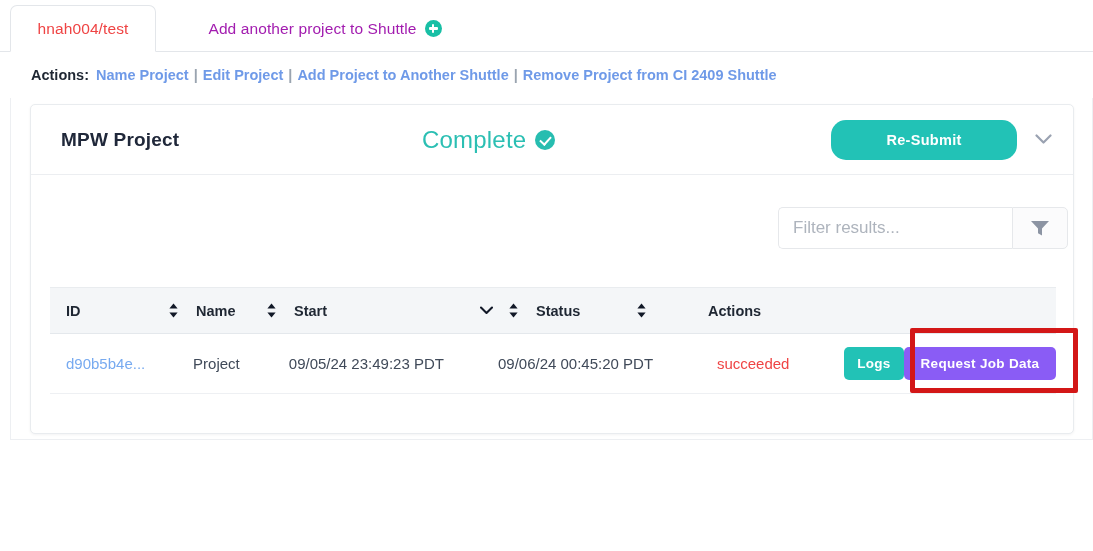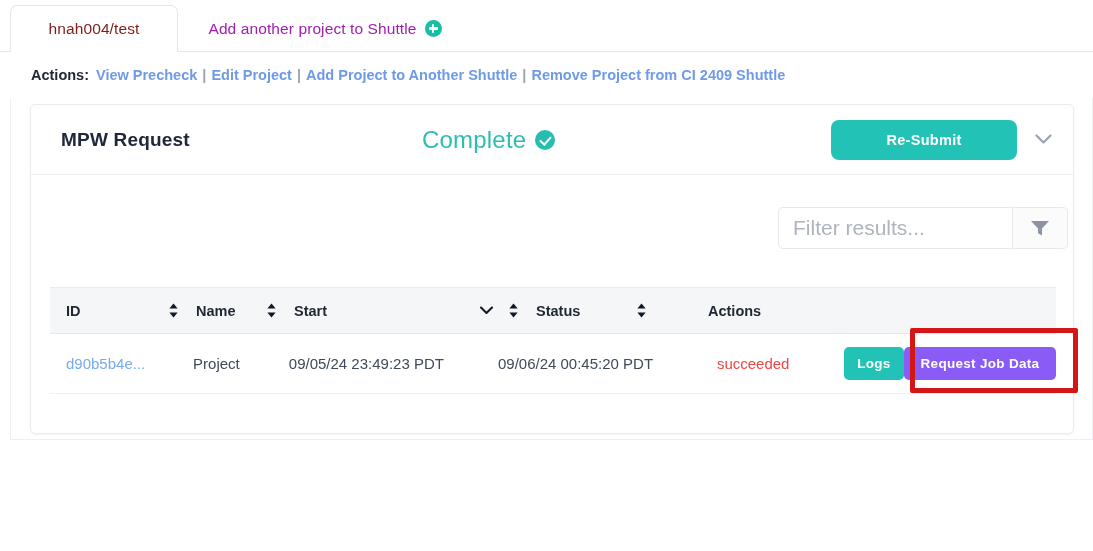--- a/index.html
+++ b/index.html
@@ -31,26 +31,26 @@
     height: 47px;
     display: flex;
     align-items: center;
     justify-content: center;
     font-size: 15.5px;
     letter-spacing: .1px;
     cursor: pointer;
   }
   .tab-active {
     left: 10px;
-    width: 168px;
+    width: 146px;
     background: #ffffff;
     border: 1px solid #e3e6ea;
     border-bottom: 1px solid #ffffff;
     border-radius: 7px 7px 0 0;
-    color: #7f1d1d;
+    color: #ef4444;
     z-index: 3;
   }
   .tab-add {
     left: 180px;
     width: 290px;
     color: #a21caf;
     gap: 8px;
     z-index: 2;
   }
   .plus-circle {
@@ -157,21 +157,21 @@
     border: solid #ffffff;
     border-width: 0 2.2px 2.2px 0;
     transform: rotate(42deg);
   }
   .resubmit-btn {
     position: absolute;
     right: 56px;
     width: 186px; height: 40px;
     background: #22c2b6;
     border: none;
-    border-radius: 8px;
+    border-radius: 15px;
     color: #ffffff;
     font-family: "Liberation Sans", sans-serif;
     font-size: 14.5px;
     font-weight: bold;
     letter-spacing: .3px;
     cursor: pointer;
   }
   .chev-collapse {
     position: absolute;
     right: 17px;
@@ -193,21 +193,21 @@
     height: 42px;
   }
   .filter-input {
     width: 234px; height: 42px;
     border: 1px solid #e6e8eb;
     border-right: none;
     border-radius: 5px 0 0 5px;
     background: #ffffff;
     padding: 0 14px;
     font-family: "Liberation Sans", sans-serif;
-    font-size: 21px;
+    font-size: 17px;
     color: #596273;
     outline: none;
   }
   .filter-input::placeholder { color: #aeb4bd; }
   .filter-btn {
     width: 56px; height: 42px;
     border: 1px solid #e6e8eb;
     border-radius: 0 5px 5px 0;
     background: #fbfbfc;
     display: flex; align-items: center; justify-content: center;
@@ -300,34 +300,34 @@
       <span>hnah004/test</span>
     </div>
     <div class="tab tab-add">
       <span>Add another project to Shuttle</span>
       <span class="plus-circle"></span>
     </div>
   </div>
 
   <div class="actions-bar">
     <span class="actions-label">Actions:</span>
-    <a>View Precheck</a>
+    <a>Name Project</a>
     <span class="sep">|</span>
     <a>Edit Project</a>
     <span class="sep">|</span>
     <a>Add Project to Another Shuttle</a>
     <span class="sep">|</span>
     <a>Remove Project from CI 2409 Shuttle</a>
   </div>
 
   <div class="panel">
     <div class="card">
 
       <div class="card-head">
-        <div class="card-title">MPW Request</div>
+        <div class="card-title">MPW Project</div>
 
         <div class="card-status">
           <span>Complete</span>
           <span class="check-badge"></span>
         </div>
 
         <button class="resubmit-btn">Re-Submit</button>
 
         <div class="chev-collapse">
           <svg width="17" height="11" viewBox="0 0 17 11" aria-hidden="true">

